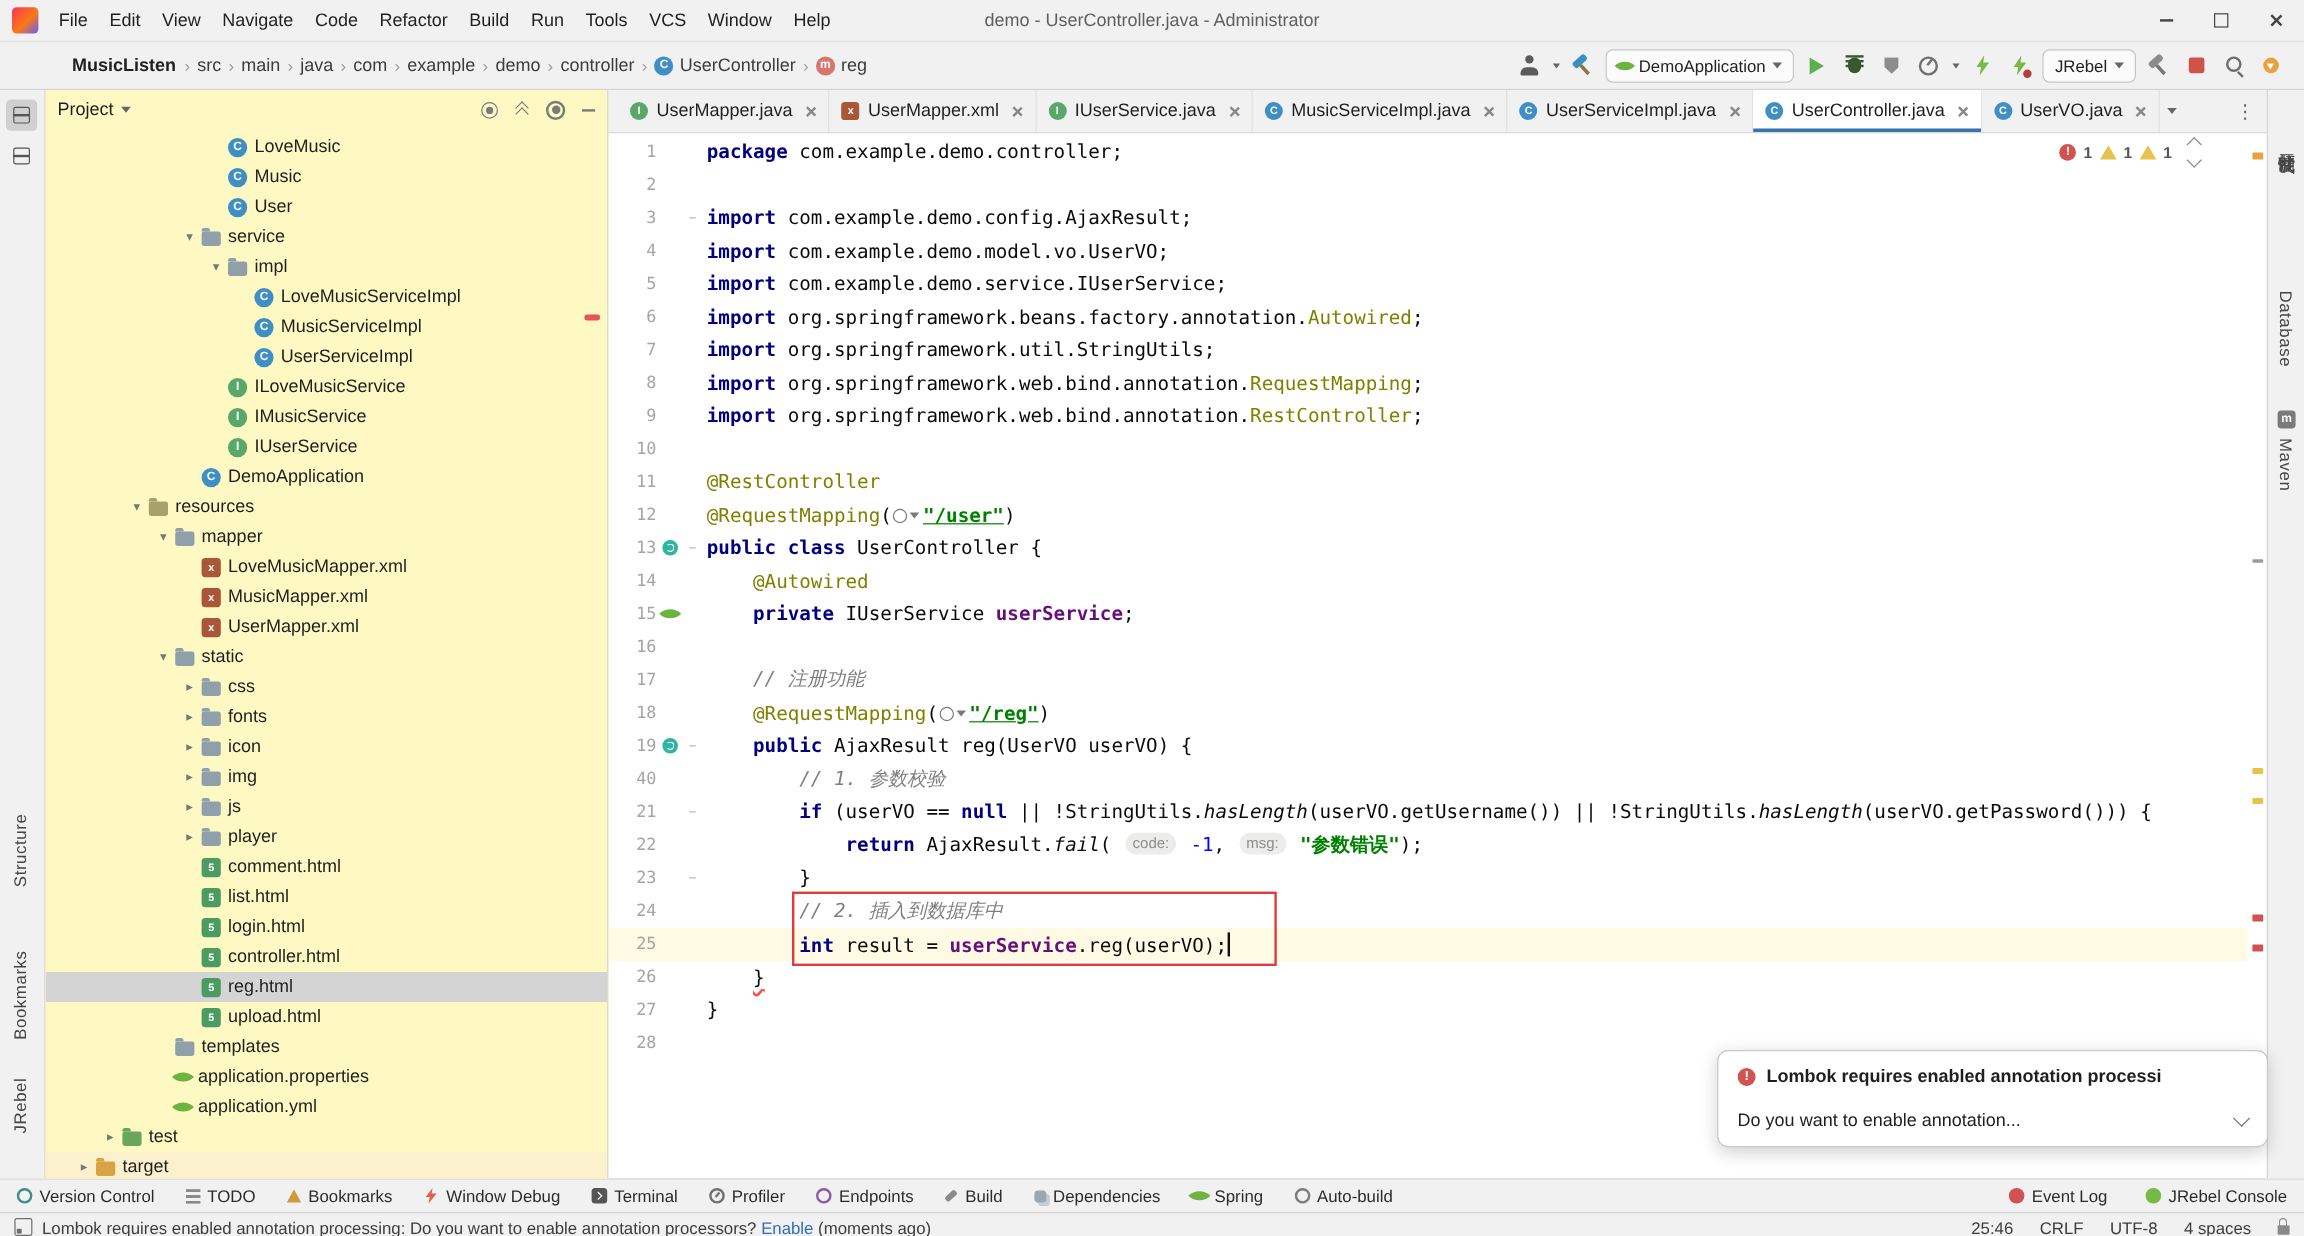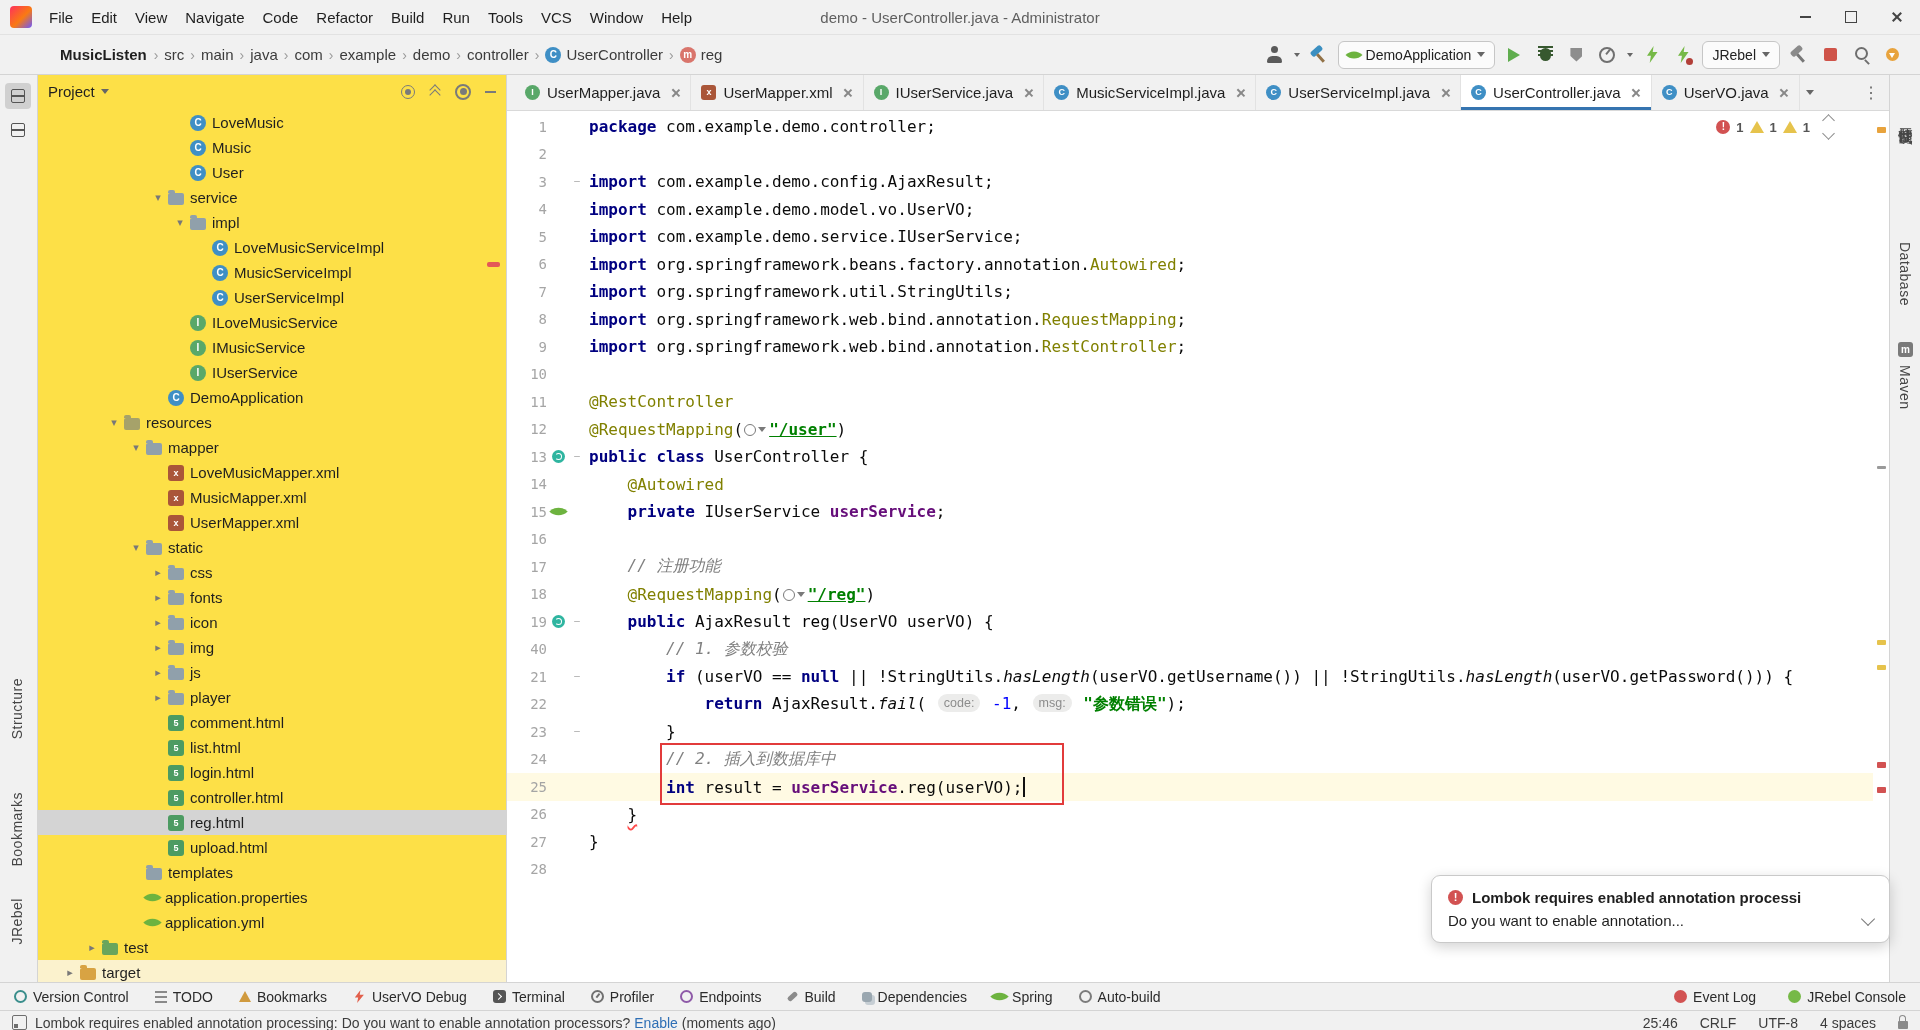--- a/index.html
+++ b/index.html
@@ -71,21 +71,21 @@
   .stripe-r .vlabel{left:7px;}
   .stripe-ic{position:absolute;left:5px;width:26px;height:26px;border-radius:4px;}
   .stripe-ic.active{background:#d0d0d0;}
   .stripe-ic::before{content:"";position:absolute;inset:6px;border:1.6px solid #555;border-radius:2px;}
   .stripe-ic::after{content:"";position:absolute;left:6px;right:6px;top:12px;height:1.6px;background:#555;}
   .maven-logo{position:absolute;left:8px;width:15px;height:15px;border-radius:3px;background:#7a7a7a;color:#fff;
               font:700 10px/15px "Liberation Sans",sans-serif;text-align:center;}
   .maven-logo::before{content:"m";}
 
   
-  .project{width:468px;border-right:1px solid #d4d4d4;background:#fde047;display:flex;flex-direction:column;position:relative;flex:none;}
+  .project{width:468px;border-right:1px solid #d4d4d4;background:#fef9c3;display:flex;flex-direction:column;position:relative;flex:none;}
   .phead{height:33px;display:flex;align-items:center;padding:0 10px;gap:6px;flex:none;}
   .phead-label{font-weight:400;color:#1f1f1f;}
   .phead-icons{margin-left:auto;display:flex;align-items:center;gap:14px;color:#7a7a7a;}
   .ph-locate{width:12px;height:12px;border:1.6px solid #7a7a7a;border-radius:50%;position:relative;}
   .ph-locate::before{content:"";position:absolute;inset:3px;background:#7a7a7a;border-radius:50%;}
   .ph-collapse{position:relative;width:12px;height:12px;}
   .ph-collapse::before,.ph-collapse::after{content:"";position:absolute;left:2px;width:7px;height:7px;border-left:1.8px solid #7a7a7a;border-top:1.8px solid #7a7a7a;transform:rotate(45deg);}
   .ph-collapse::before{top:0;} .ph-collapse::after{top:5px;}
   .ph-gear{width:12px;height:12px;border:2px solid #7a7a7a;border-radius:50%;position:relative;}
   .ph-gear::before{content:"";position:absolute;inset:2.5px;background:#7a7a7a;border-radius:50%;}
@@ -187,21 +187,21 @@
   .sb-right{margin-left:auto;display:flex;align-items:center;gap:22px;color:#3c3c3c;}
   .sb-lock{width:10px;height:8px;background:#8a8a8a;border-radius:1px;position:relative;margin-top:5px;}
   .sb-lock::before{content:"";position:absolute;top:-6px;left:1px;width:5px;height:5px;border:1.8px solid #8a8a8a;border-bottom:none;border-radius:4px 4px 0 0;}
 
   
   .notification{position:absolute;right:30px;top:875px;width:425px;background:#fff;border:1px solid #c9c9c9;
                 border-radius:9px;box-shadow:0 4px 14px rgba(0,0,0,.18);padding:13px 16px;z-index:50;}
   .ntf-row1{display:flex;align-items:center;gap:9px;font-weight:700;font-size:15px;white-space:nowrap;overflow:hidden;}
   .ntf-icon{width:15px;height:15px;border-radius:50%;background:#d25252;color:#fff;font:700 11px/15px "Liberation Sans",sans-serif;text-align:center;flex:none;}
   .ntf-icon::before{content:"!";}
-  .ntf-row2{display:flex;align-items:center;margin-top:6px;color:#1f1f1f;}
+  .ntf-row2{display:flex;align-items:center;margin-top:19px;color:#1f1f1f;}
   .ntf-chev{margin-left:auto;width:9px;height:9px;border-left:1.8px solid #7a7a7a;border-bottom:1.8px solid #7a7a7a;transform:rotate(-45deg);margin-top:-4px;}
 </style>
 </head>
 <body>
 
 <div class="app">
 
   <div class="titlebar">
     <div class="logo"></div>
     <div class="menubar">
@@ -776,21 +776,21 @@
         <div class="bb-item">
           <span class="bbi bb-todo-icon"></span>
           <span>TODO</span>
         </div>
         <div class="bb-item">
           <span class="bbi bb-problems-icon"></span>
           <span>Bookmarks</span>
         </div>
         <div class="bb-item">
           <span class="bbi bb-rebel-debug-icon"></span>
-          <span>UserVO Debug</span>
+          <span>Window Debug</span>
         </div>
         <div class="bb-item">
           <span class="bbi bb-terminal-icon"></span>
           <span>Terminal</span>
         </div>
         <div class="bb-item">
           <span class="bbi bb-profiler2-icon"></span>
           <span>Profiler</span>
         </div>
         <div class="bb-item">

